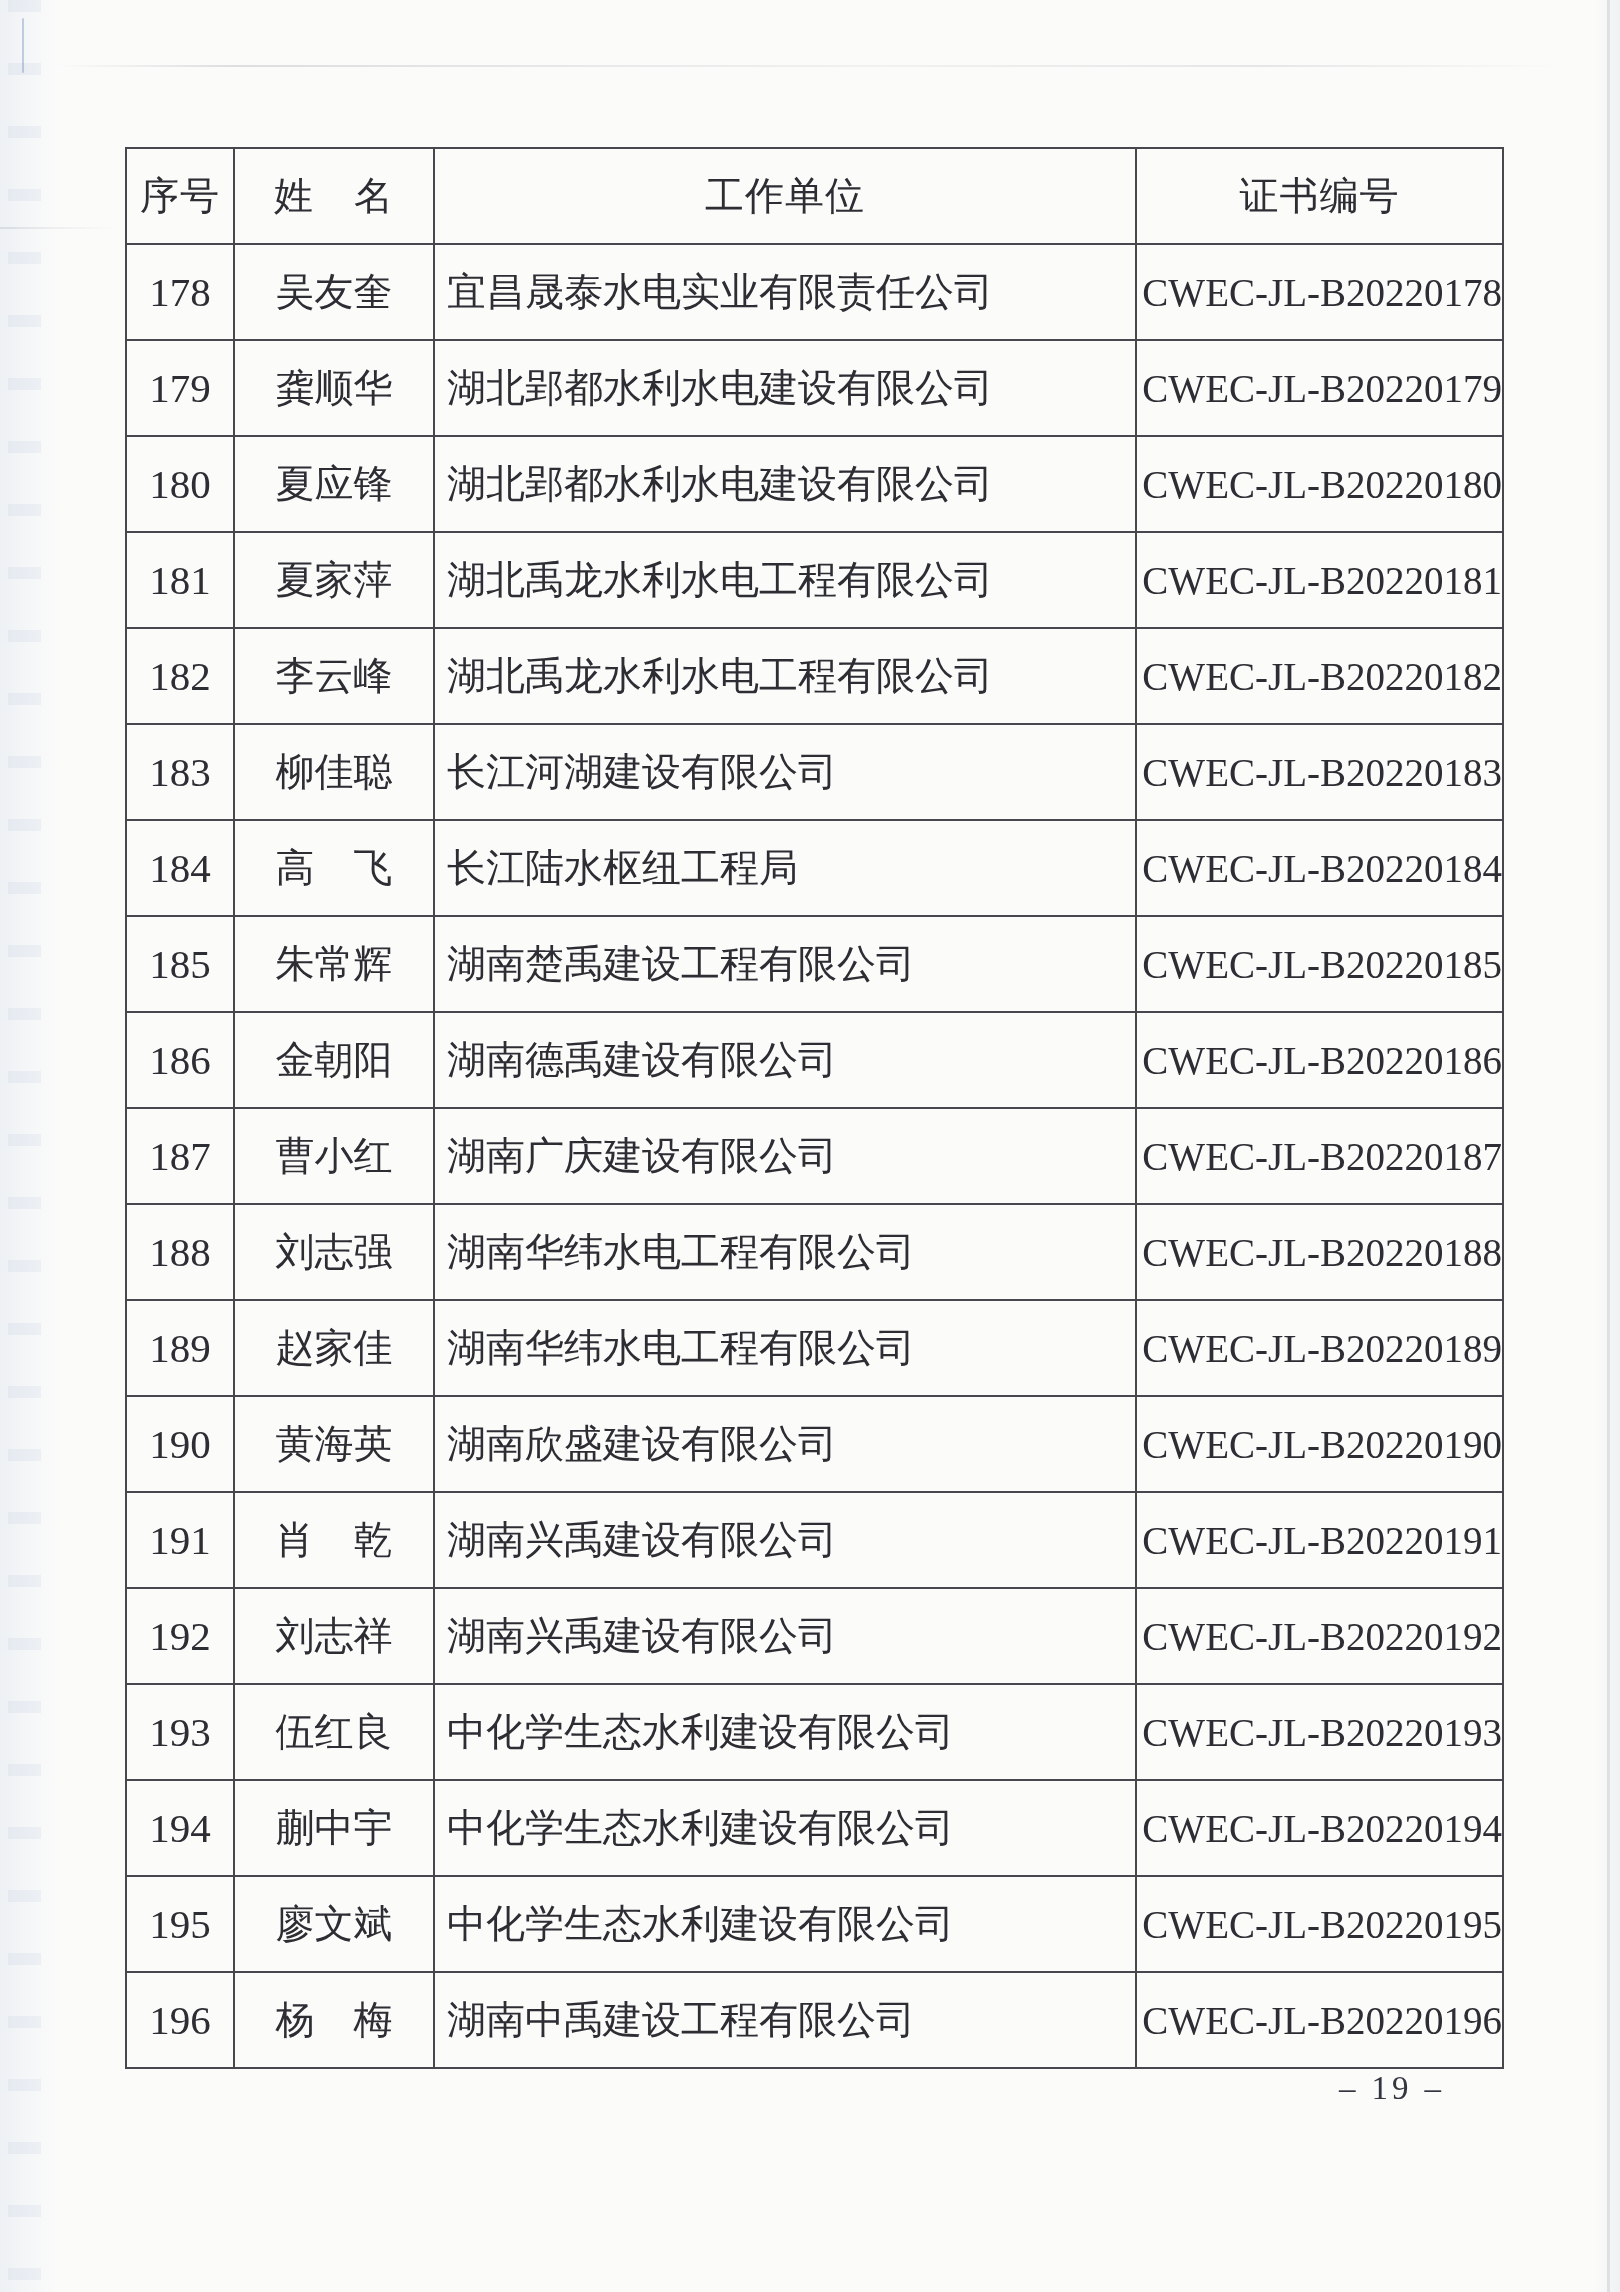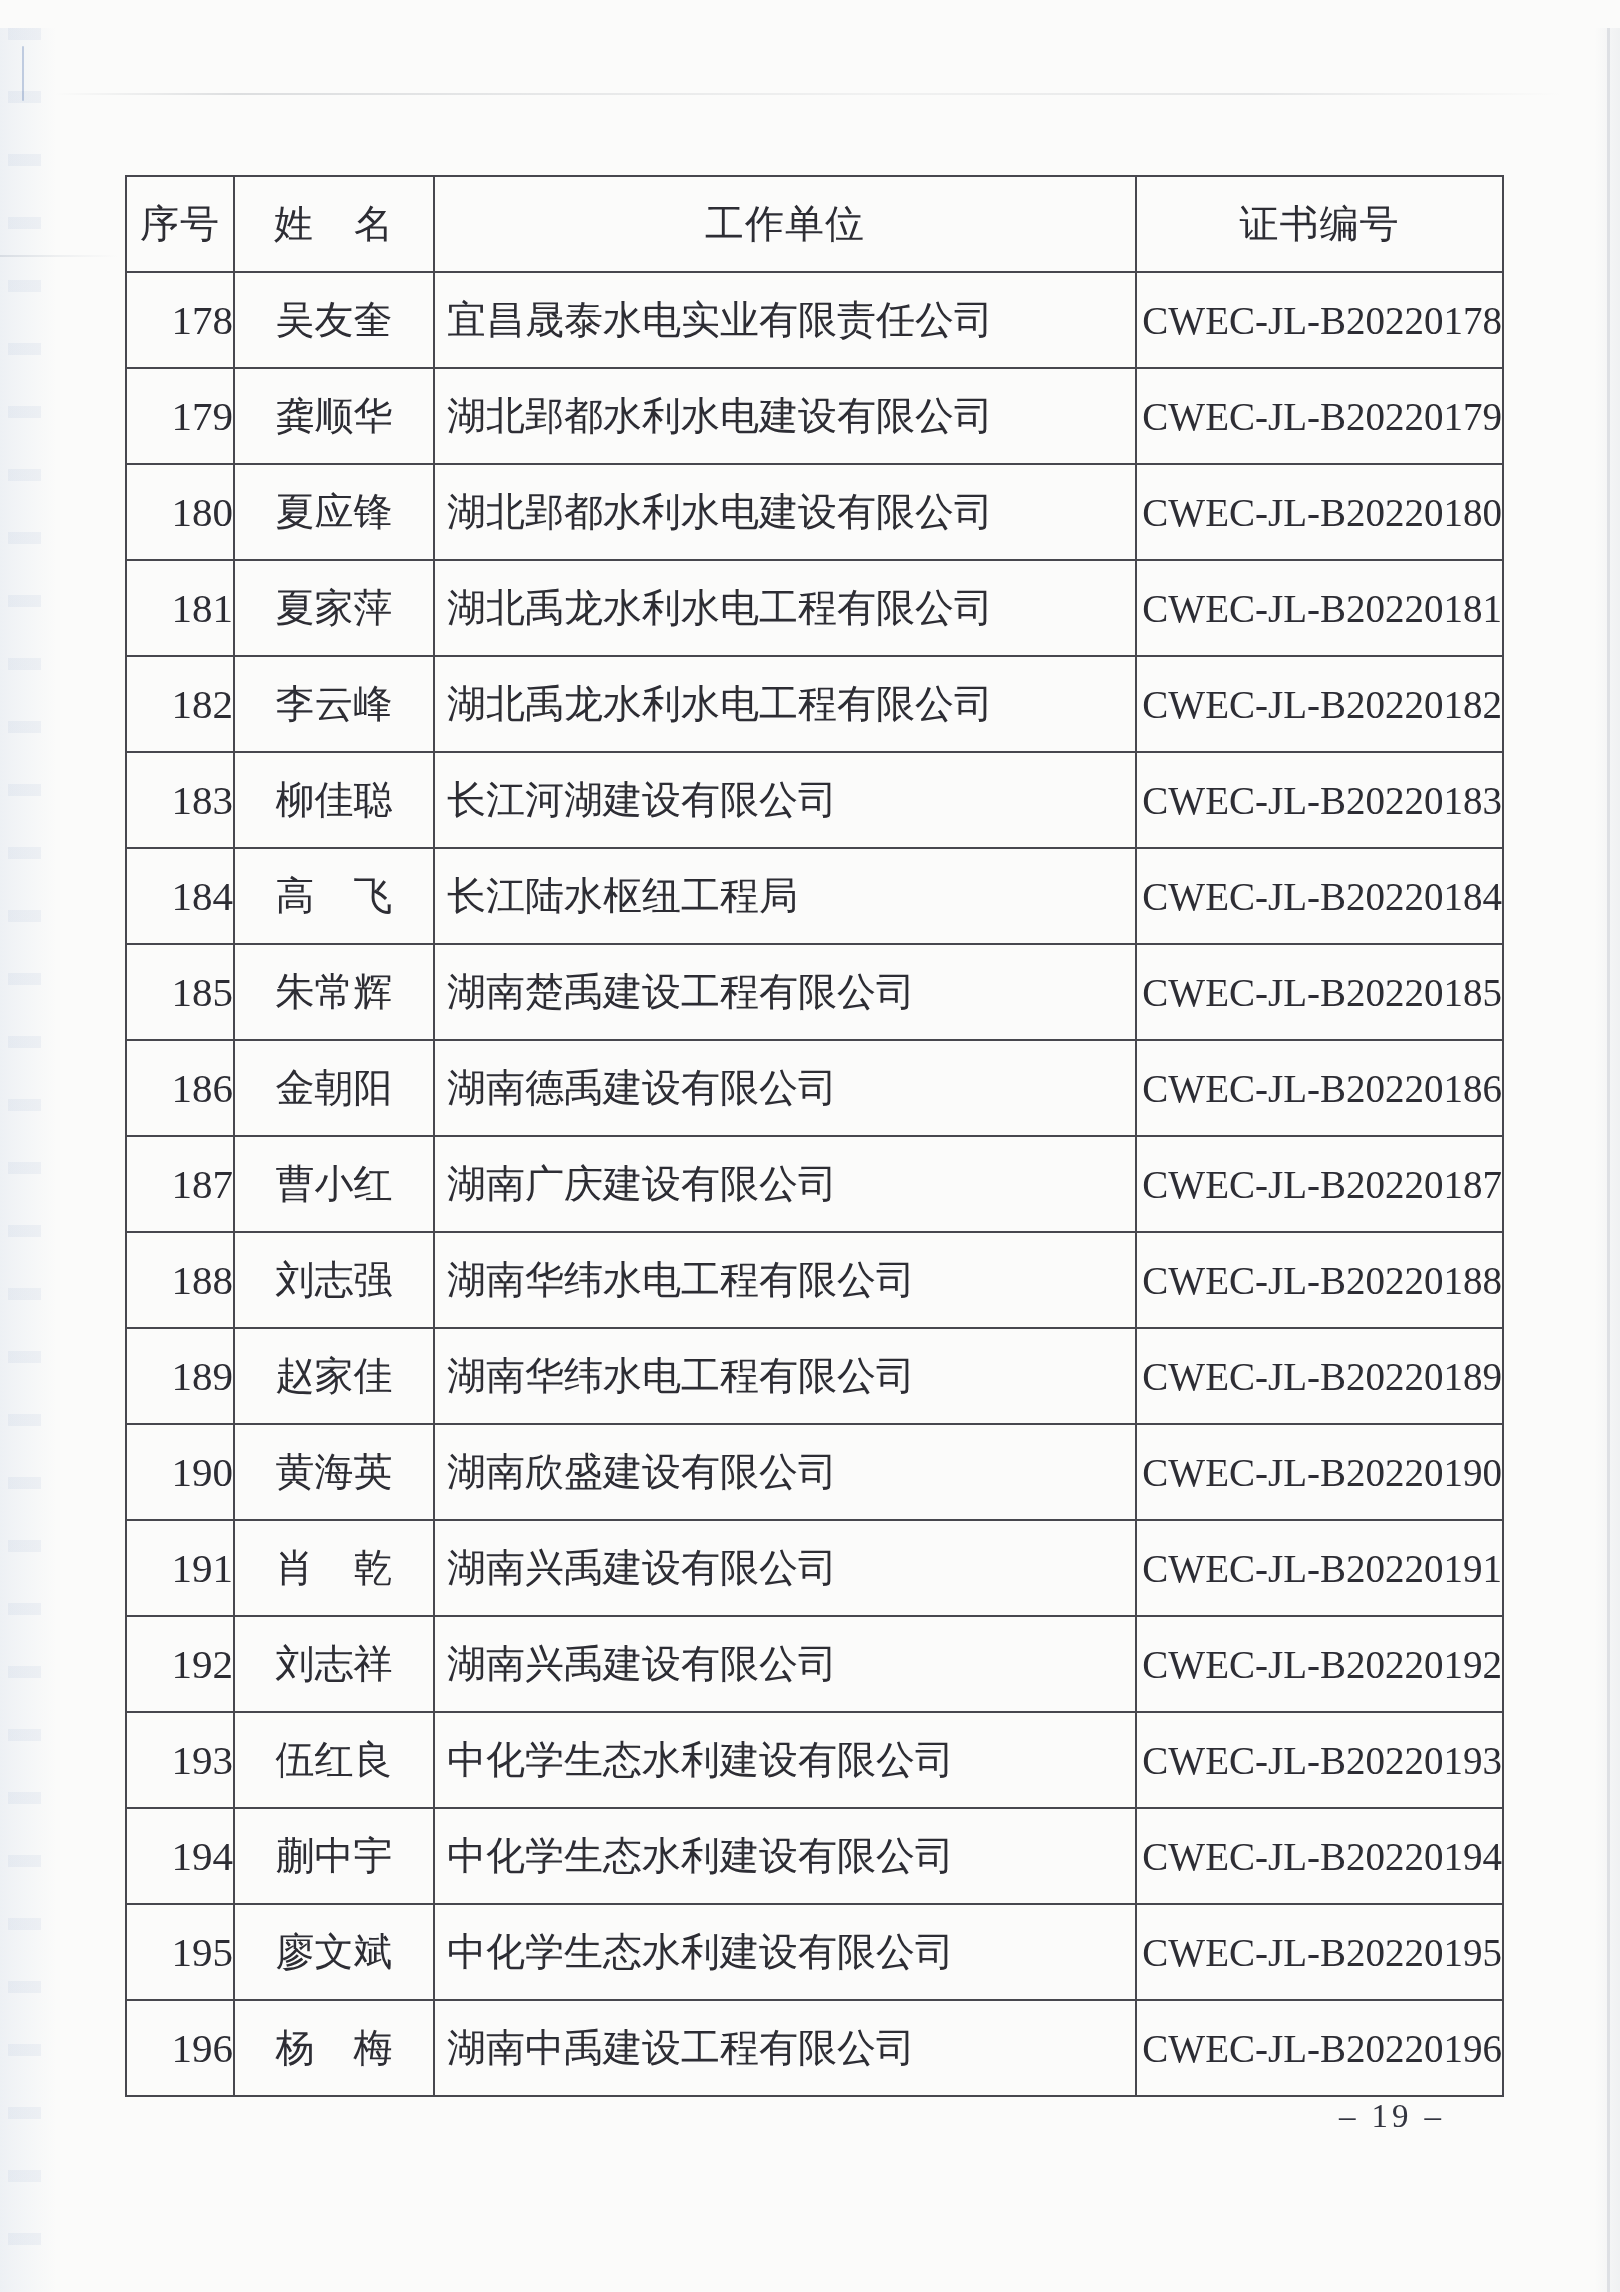--- a/index.html
+++ b/index.html
@@ -9,21 +9,20 @@
     position:relative;
     background:#fbfbfa;
     font-family:"Liberation Serif","DejaVu Serif",serif;
   }
   .page{
     position:absolute;inset:0;
     background:
       linear-gradient(90deg, rgba(165,185,215,.16) 0px, rgba(165,185,215,.07) 29px, rgba(0,0,0,0) 57px),
       linear-gradient(270deg, rgba(170,180,195,.14) 0px, rgba(0,0,0,0) 25.5px),
       #fbfbfa;
-    margin-top: 28px;
   }
   
   .streak-top{
     position:absolute;left:54px;top:65px;width:1509px;height:2px;
     background:linear-gradient(90deg, rgba(150,155,162,0), rgba(150,155,162,.30) 12%, rgba(150,155,162,.10) 55%, rgba(150,155,162,.22) 80%, rgba(150,155,162,0));
   }
   .streak-mid{
     position:absolute;left:0px;top:227px;width:118px;height:2px;
     background:linear-gradient(90deg, rgba(150,160,175,.25), rgba(150,160,175,0));
   }
@@ -56,21 +55,21 @@
     font-weight:normal;
     vertical-align:middle;
     overflow:hidden;
     white-space:nowrap;
   }
   .cert-table th{
     font-size:39px;
     text-align:center;
     letter-spacing:1px;
   }
-  td.col-seq{text-align:right;font-size:41px;}
+  td.col-seq{text-align:center;font-size:41px;}
   td.col-name{text-align:center;font-size:39px;font-family:Liberation Mono, monospace;}
   td.col-unit{text-align:left;font-size:39px;padding-left:12px;}
   td.col-cert{text-align:right;font-size:39px;letter-spacing:0px;}
 
   .page-number{
     position:absolute;left:1304px;top:2070px;width:176px;
     text-align:center;
     font-size:33px;color:#333540;
     letter-spacing:3.9px;
   }

